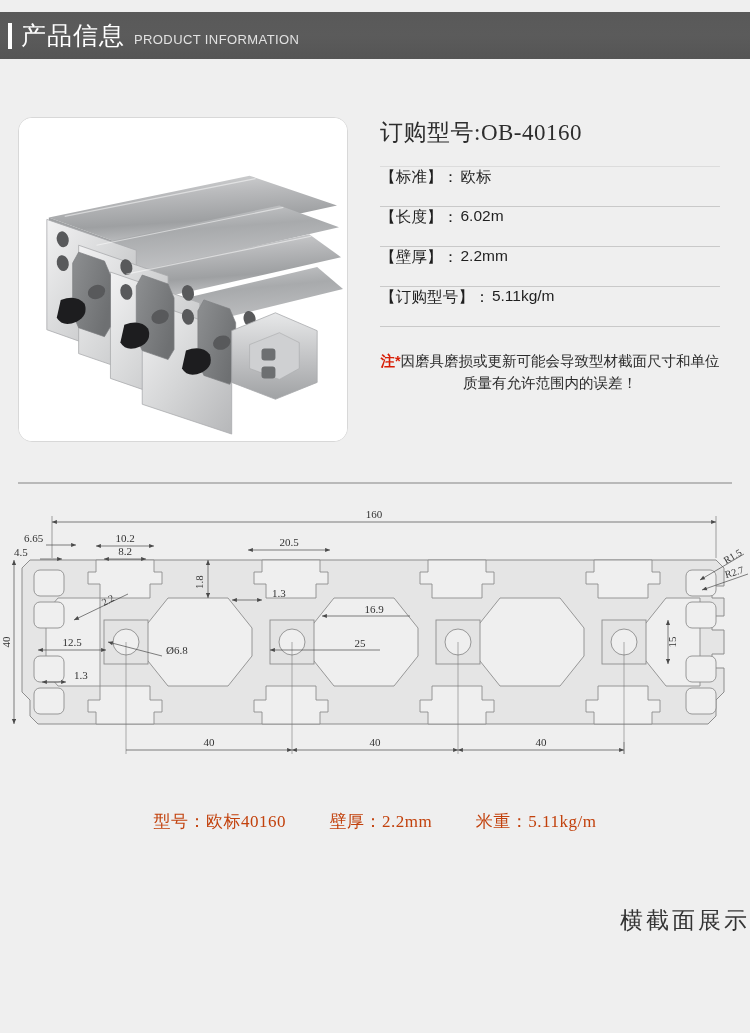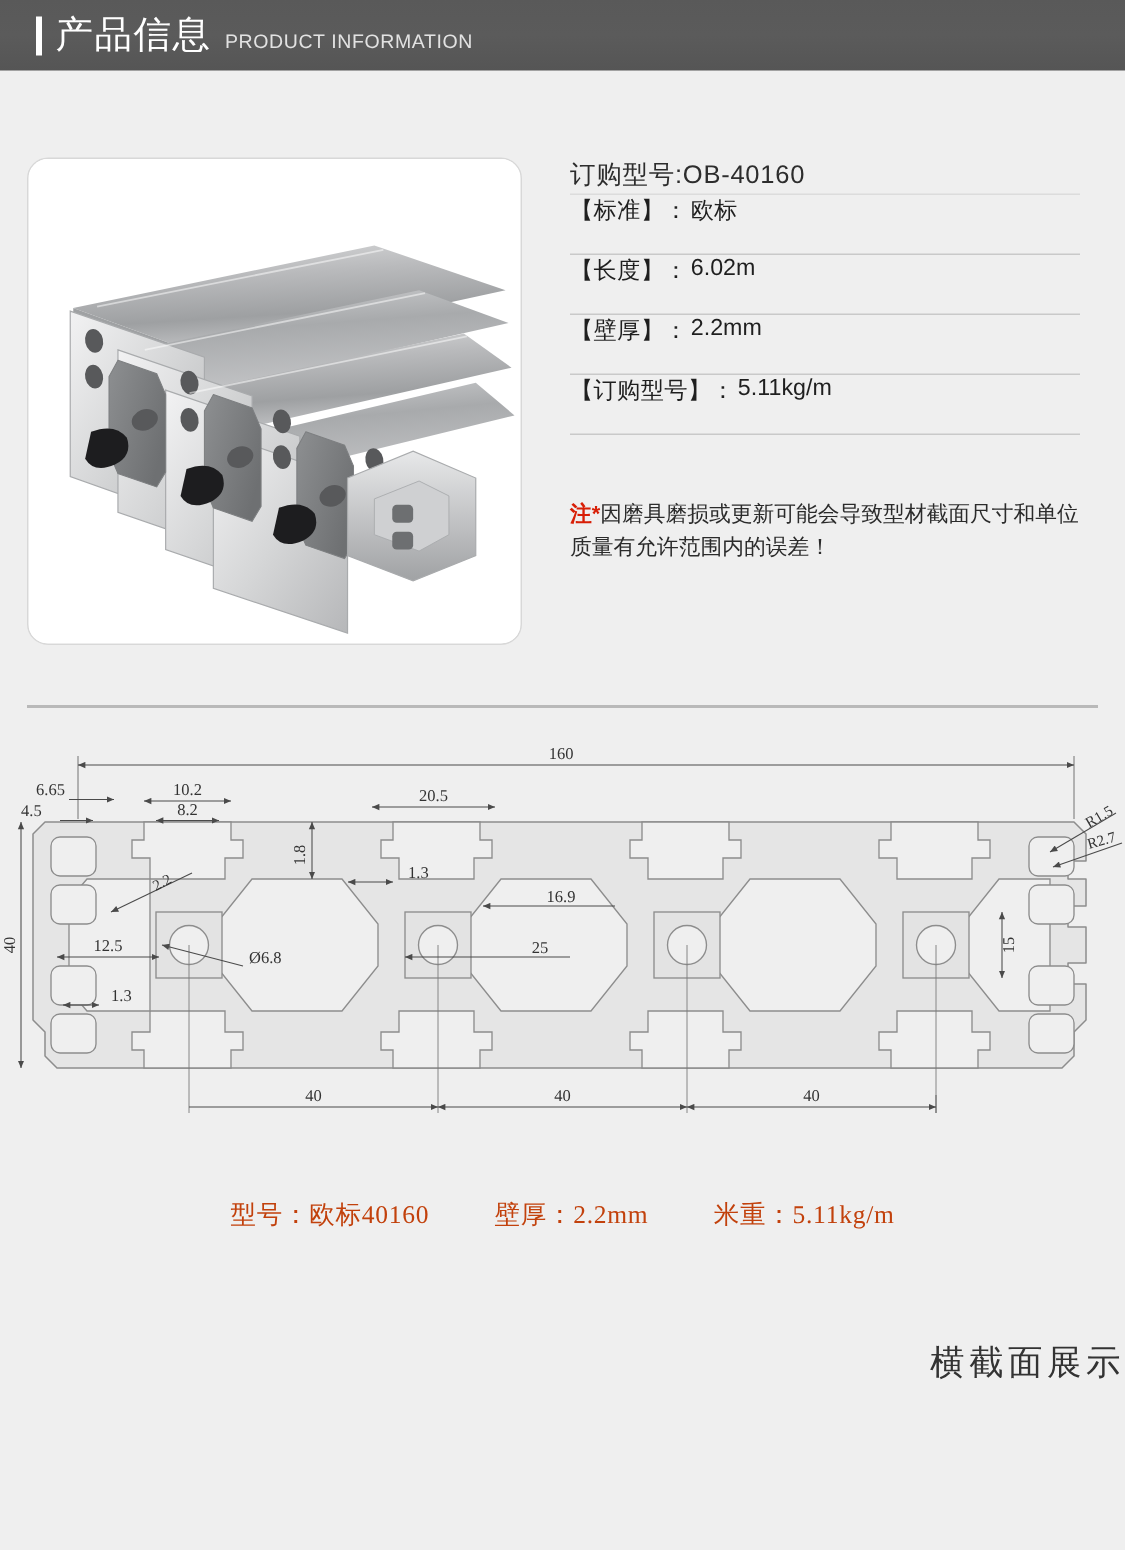--- a/index.html
+++ b/index.html
@@ -16,21 +16,22 @@
   }
 
   
   .header {
     width: 750px;
     height: 47px;
     background: linear-gradient(to bottom, #595959 0%, #5b5b5b 50%, #555555 100%);
     display: flex;
     align-items: center;
     box-sizing: border-box;
-    padding-left: 24px;
+    padding-left: 8px;
+    margin-top: 12px;
   }
   .header-bar {
     width: 4px;
     height: 26px;
     background: #ffffff;
     margin-right: 9px;
     flex: 0 0 auto;
   }
   .header-cn {
     color: #ffffff;
@@ -71,50 +72,52 @@
     inset: 0;
     display: block;
   }
 
   .spec-col {
     margin-left: 32px;
     width: 340px;
     position: relative;
   }
   .order-title {
-    font-size: 17px;
+    font-size: 23px;
     color: #2d2d2d;
     letter-spacing: 0.5px;
-    padding-bottom: 1px;
+    padding-bottom: 18px;
     border-bottom: 1px solid #dcdcdc;
     white-space: nowrap;
+    font-family: Liberation Serif, serif;
   }
   .spec-table {
     margin-top: 0;
   }
   .spec-row {
     height: 39px;
     display: flex;
     align-items: flex-start;
     border-bottom: 1px solid #c9c9c9;
     font-size: 15.5px;
     color: #1f1f1f;
     white-space: nowrap;
   }
   .spec-row:first-child {
     border-bottom: 1px solid #c9c9c9;
   }
   .spec-label { letter-spacing: 0.2px; }
   .spec-value { margin-left: 2px; }
 
   .note {
-    margin-top: 42px;
+    margin-top: 23px;
     font-size: 14.5px;
     line-height: 1.55;
     color: #2b2b2b;
+    text-align: center;
   }
   .note-mark {
     color: #d81e06;
     font-weight: bold;
   }
 
   .section-divider {
     margin: 40px 18px 0 18px;
     border-top: 2px solid #b9b9b9;
   }

